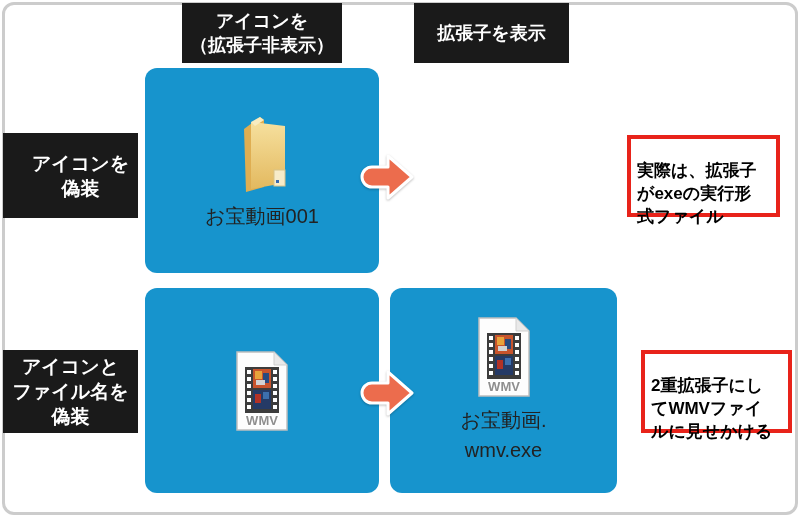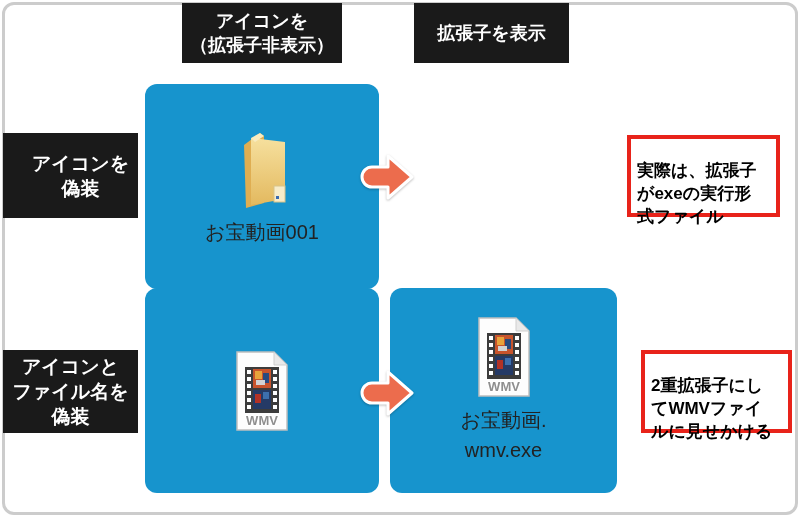--- a/index.html
+++ b/index.html
@@ -105,21 +105,21 @@
   <div class="black-box row-label" style="left:3px;top:133px;width:135px;height:85px;padding-left:20px;">
     <span class="multiline">アイコンを
 偽装</span>
   </div>
   <div class="black-box row-label" style="left:3px;top:350px;width:135px;height:83px;">
     <span class="multiline">アイコンと
 ファイル名を
 偽装</span>
   </div>
 
-  <div class="panel" style="left:145px;top:84px;width:234px;height:205px;">
+  <div class="panel" style="left:145px;top:68px;width:234px;height:205px;">
     <svg width="64" height="82" viewBox="0 0 64 82">
       <defs>
         <linearGradient id="fgrad1" x1="0" y1="0" x2="0" y2="1">
           <stop offset="0" stop-color="#f6e09e"></stop>
             <stop offset="1" stop-color="#e3b95f"></stop>
         </linearGradient>
       </defs>
       <polygon points="14,18 30,6 34,9 34,76 16,81" fill="#dfae52"></polygon>
       <polygon points="21,11 55,15 55,72 21,78" fill="url(#fgrad1)"></polygon>
       <polygon points="21,11 30,6 34,9 25,15" fill="#f8ecc0"></polygon>

